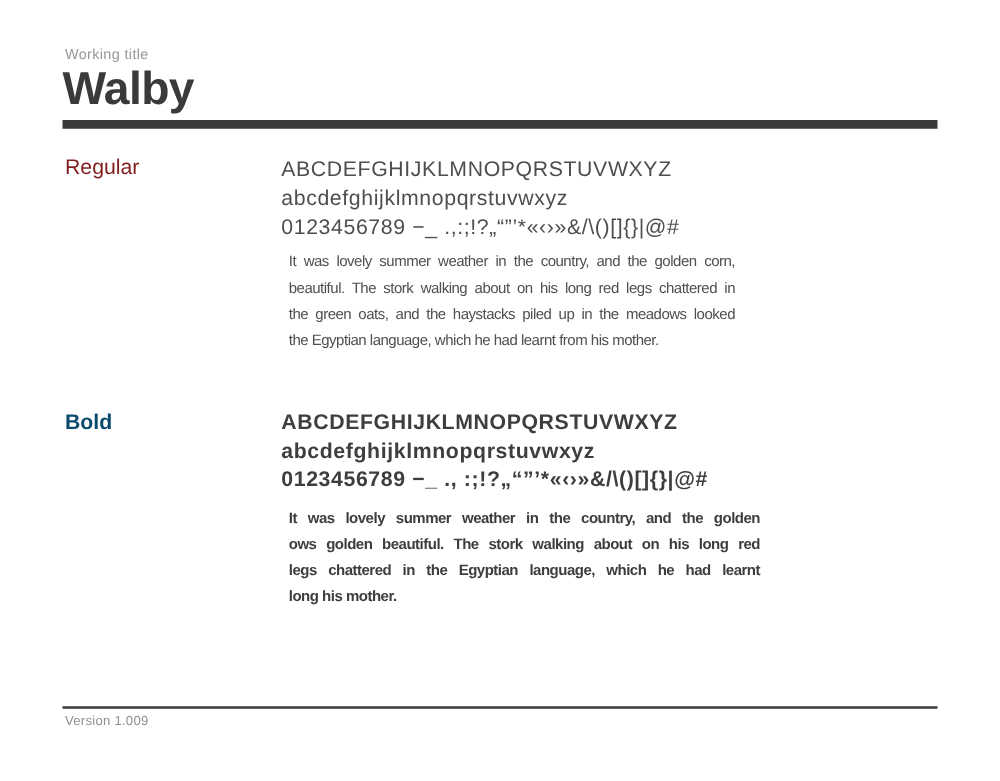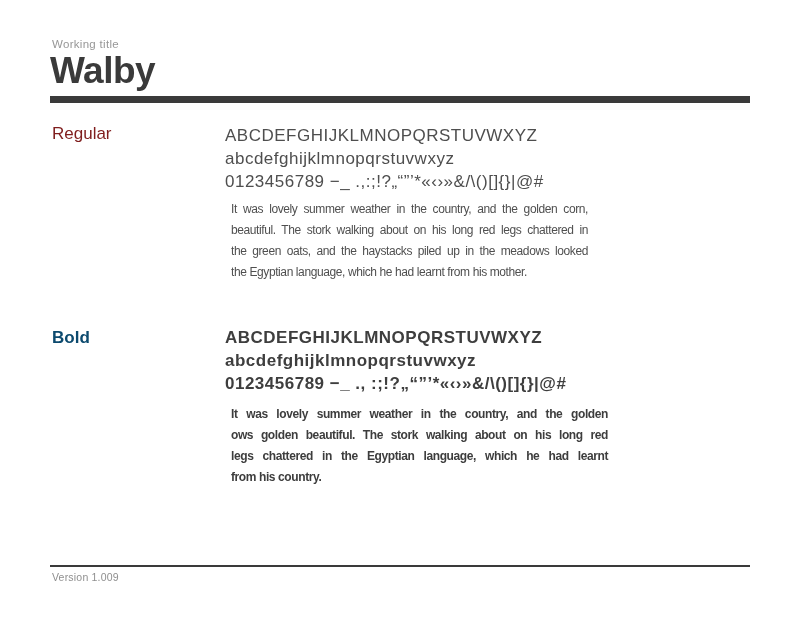--- a/index.html
+++ b/index.html
@@ -121,19 +121,19 @@
   <div class="weight-label bold">Bold</div>
   <div class="spec-rows bold">
     <div class="spec-row">ABCDEFGHIJKLMNOPQRSTUVWXYZ</div>
     <div class="spec-row">abcdefghijklmnopqrstuvwxyz</div>
     <div class="spec-row">0123456789 −_ ., :;!?„“”’*«‹›»&amp;/\()[]{}|@#</div>
   </div>
   <div class="para bold">
     <div class="para-line">It was lovely summer weather in the country, and the golden</div>
     <div class="para-line">ows golden beautiful. The stork walking about on his long red</div>
     <div class="para-line">legs chattered in the Egyptian language, which he had learnt</div>
-    <div class="para-line">from his country.</div>
+    <div class="para-line">long his mother.</div>
   </div>
 
   <div class="rule rule-bottom"></div>
   <div class="version">Version 1.009</div>
 
 </div>
 
 </body></html>

